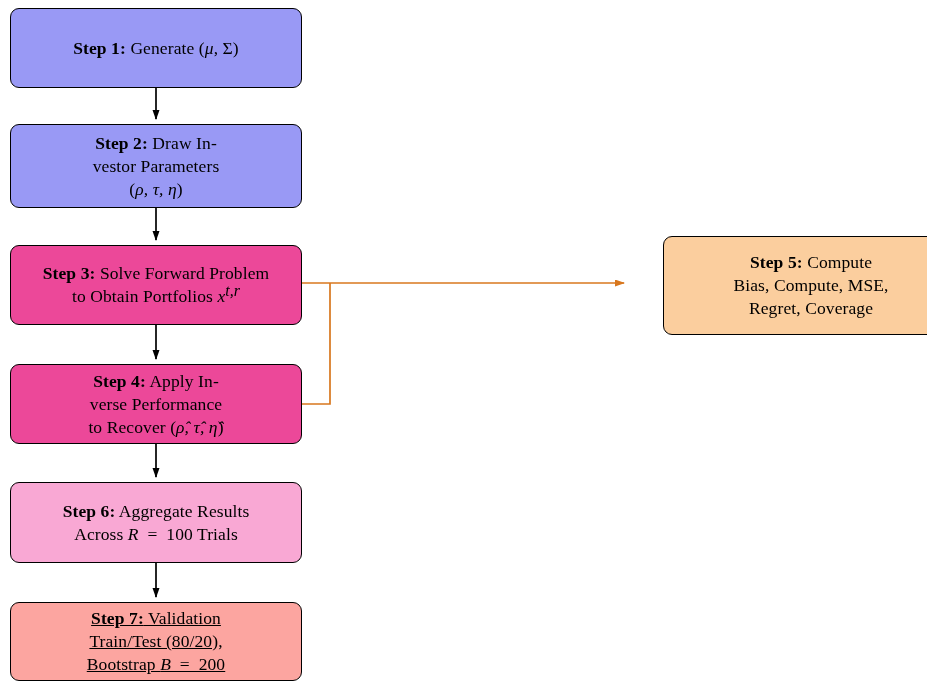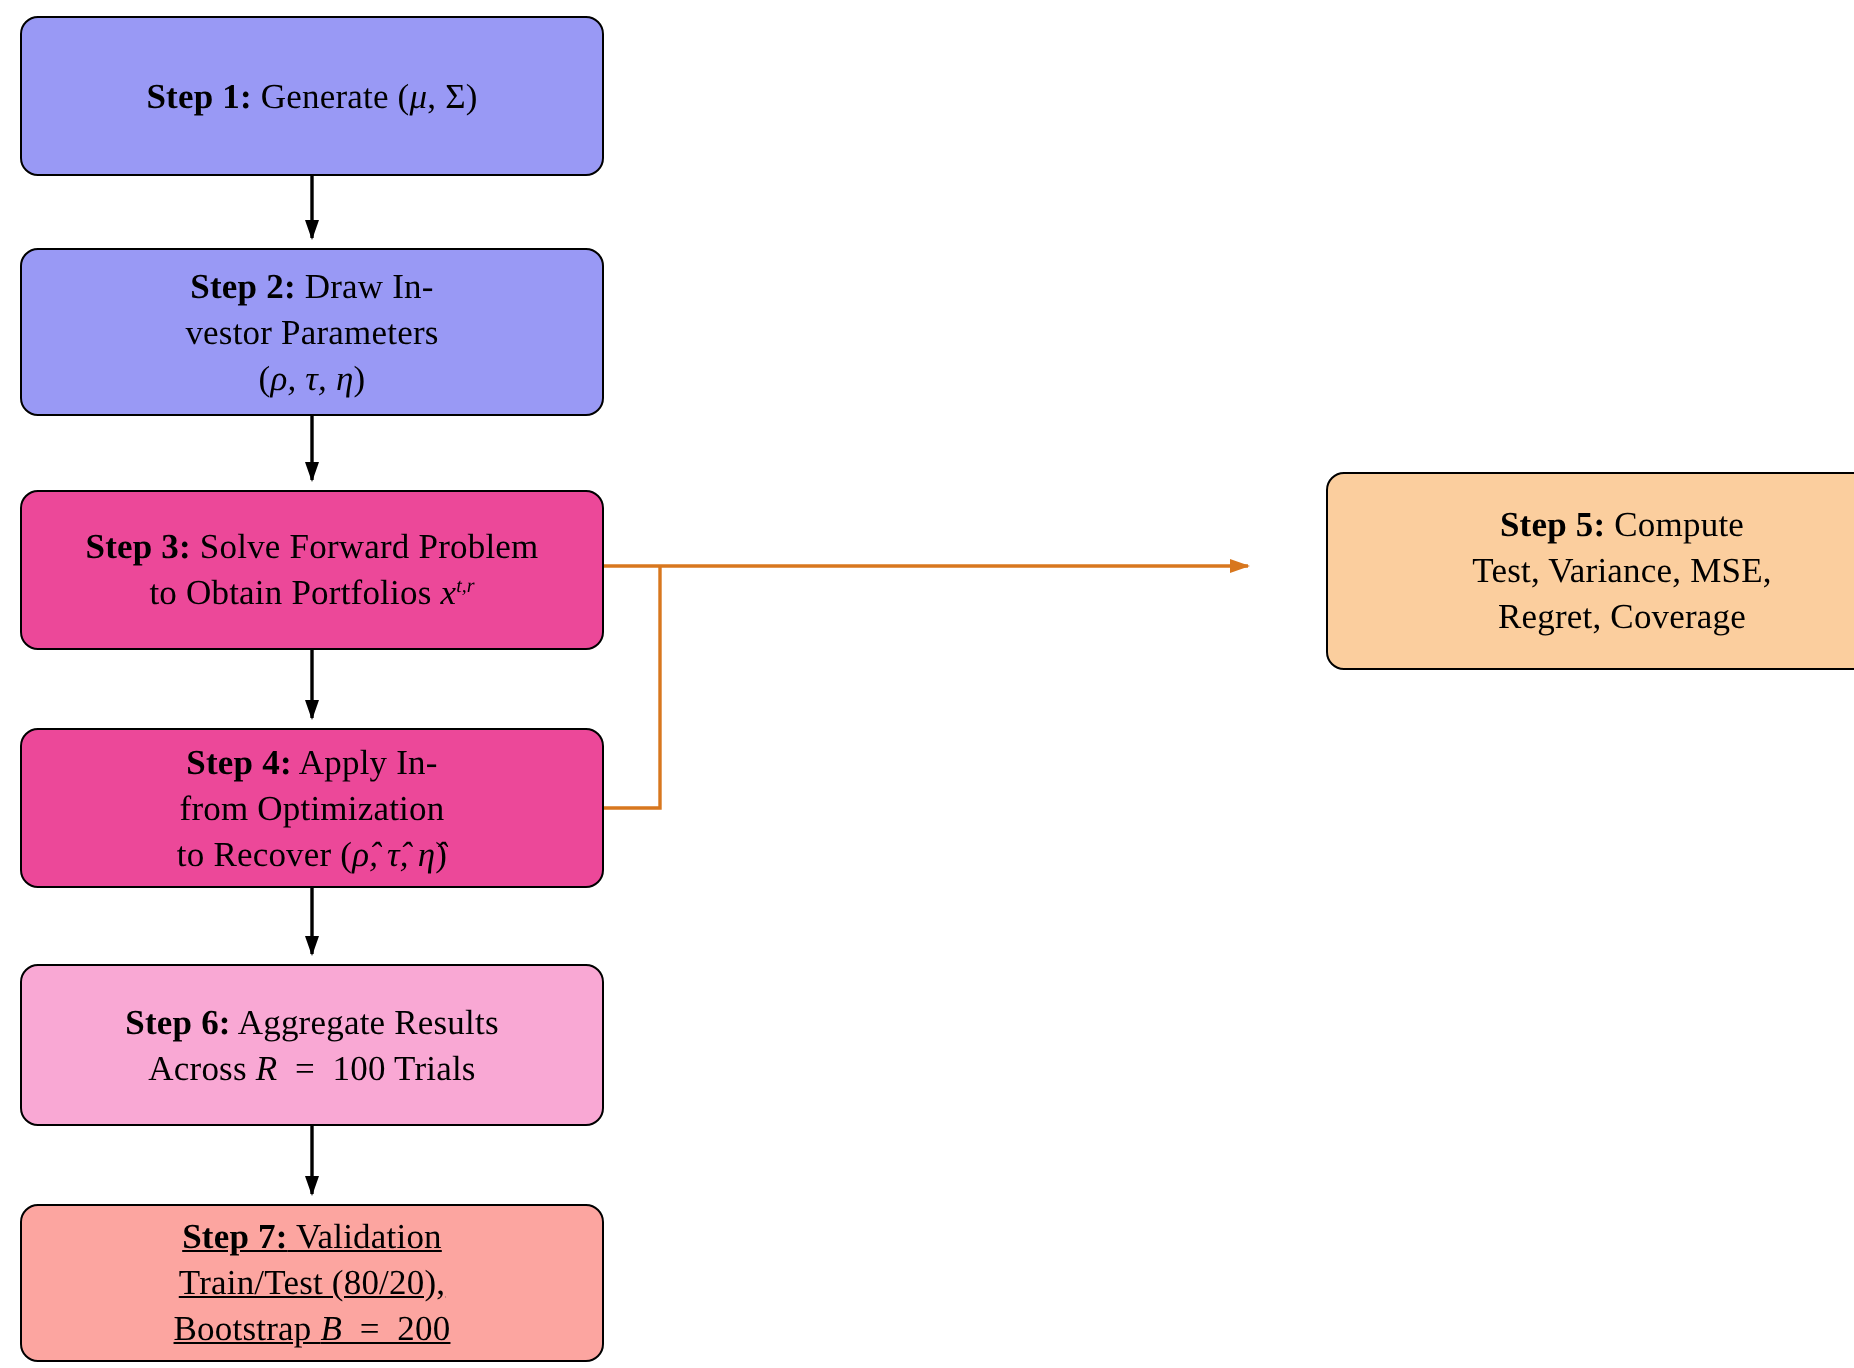--- a/index.html
+++ b/index.html
@@ -34,21 +34,21 @@
   }
   .b-blue   { background: #9999F5; }
   .b-green  { background: #ec4899; }
   .b-orange { background: #FBCE9E; margin-left: 36px; }
   .b-pink   { background: #f9a8d4; }
   .b-red    { background: #FCA5A0; }
   .line { white-space: pre; }
   .line b { font-weight: 700; }
   .math { font-style: italic; }
   sup.math {
-    font-size: 10px;
+    font-size: 16px;
     line-height: 0;
     vertical-align: 6px;
     letter-spacing: 0;
   }
 </style>
 </head>
 <body>
 
 <div class="canvas">
 
@@ -80,27 +80,27 @@
     <div class="line"><span>(</span><span class="math">ρ, τ, η</span><span>)</span></div>
   </div>
 
   <div class="box b-green" style="left:10px; top:245px; width:292px; height:80px;">
     <div class="line"><b>Step 3:</b><span> Solve Forward Problem</span></div>
     <div class="line"><span>to Obtain Portfolios </span><span class="math">x</span><sup class="math">t,r</sup></div>
   </div>
 
   <div class="box b-green" style="left:10px; top:364px; width:292px; height:80px;">
     <div class="line"><b>Step 4:</b><span> Apply In-</span></div>
-    <div class="line">from Optimization</div>
+    <div class="line">verse Performance</div>
     <div class="line"><span>to Recover (</span><span class="math">ρ̂, τ̂, η̂</span><span>)</span></div>
   </div>
 
   <div class="box b-orange" style="left:627px; top:236px; width:296px; height:99px;">
     <div class="line"><b>Step 5:</b><span> Compute</span></div>
-    <div class="line">Test, Variance, MSE,</div>
+    <div class="line">Bias, Compute, MSE,</div>
     <div class="line">Regret, Coverage</div>
   </div>
 
   <div class="box b-pink" style="left:10px; top:482px; width:292px; height:81px;">
     <div class="line"><b>Step 6:</b><span> Aggregate Results</span></div>
     <div class="line"><span>Across </span><span class="math">R</span><span> = 100 Trials</span></div>
   </div>
 
   <div class="box b-red" style="left:10px; top:602px; width:292px; height:79px;text-decoration:underline;">
     <div class="line"><b>Step 7:</b><span> Validation</span></div>

